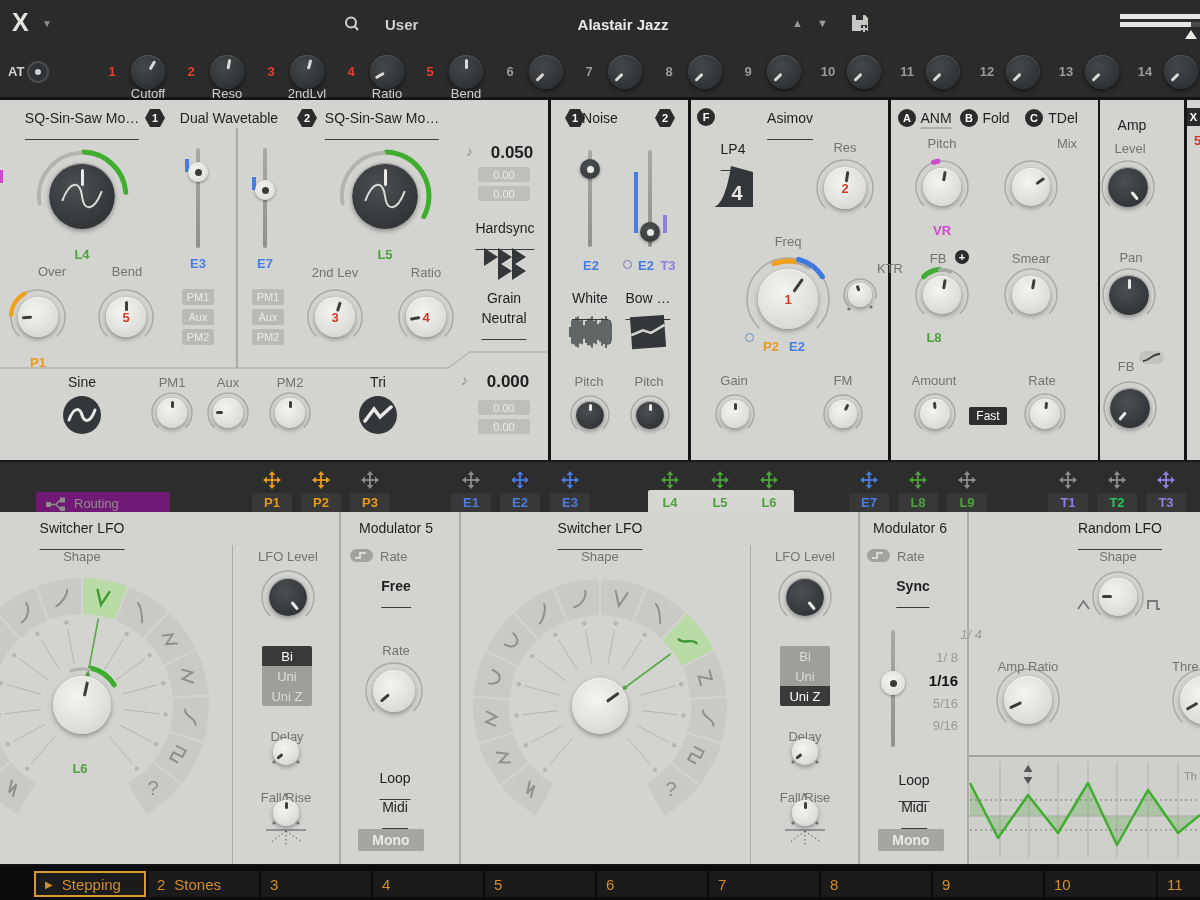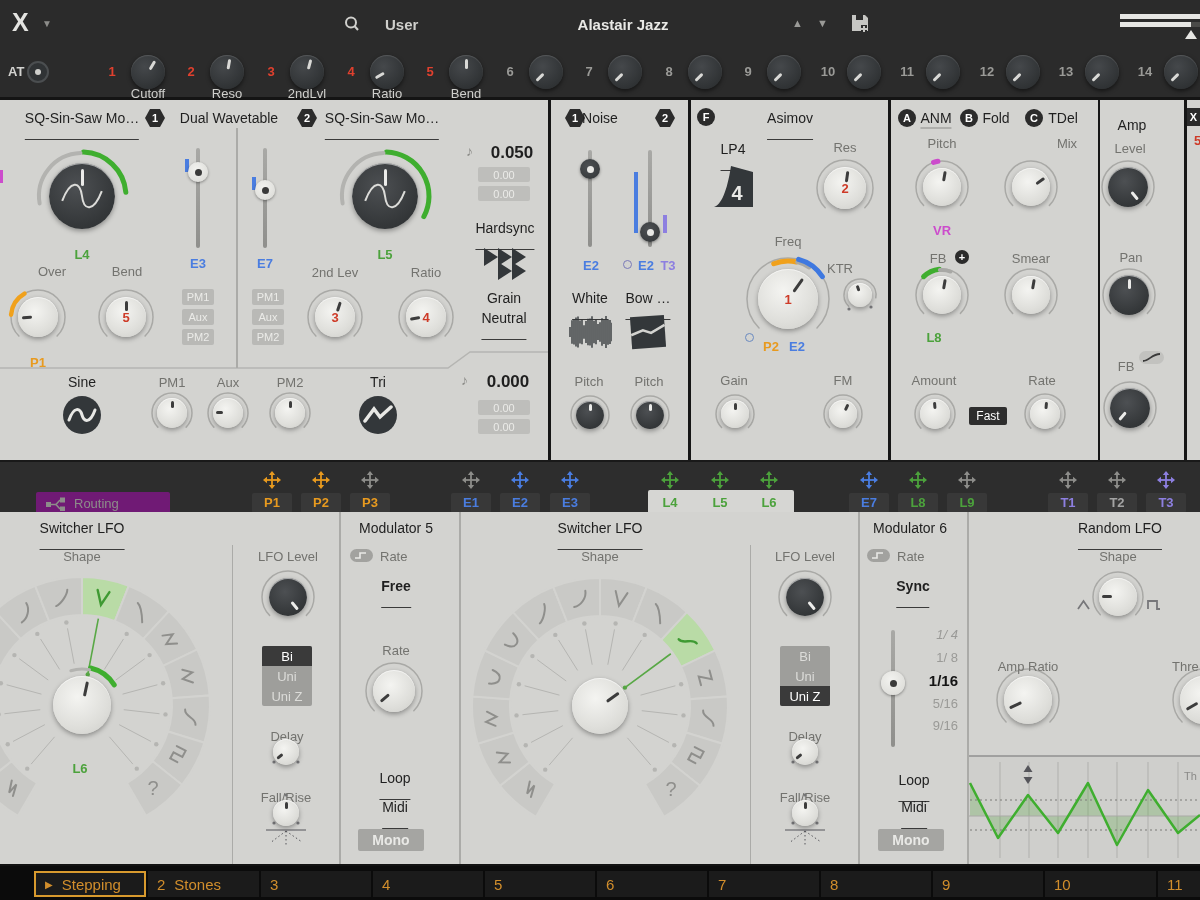--- a/index.html
+++ b/index.html
@@ -326,21 +326,21 @@
     <div class="abs cx ttl ul" style="left:733px;top:41px;">LP4</div>
     <svg class="abs" style="left:711px;top:60px;" width="46" height="50">
       <path d="M3,47 C10,45 16,32 20,6 L42,12 L42,47 Z" fill="#33373a"></path>
       <text x="26" y="40" font-size="20" font-weight="bold" fill="#e9e9e6" text-anchor="middle">4</text>
     </svg>
     <div class="abs cx lbl" style="left:845px;top:40px;">Res</div>
     <div class="abs cx lbl" style="left:788px;top:134px;">Freq</div>
     <div class="abs" style="left:745px;top:233px;width:9px;height:9px;border-radius:50%;border:1.5px solid #6a8ac0;"></div>
     <div class="abs cx tag" style="left:771px;top:239px;color:#e89a1f;">P2</div>
     <div class="abs cx tag" style="left:797px;top:239px;color:#4a7de0;">E2</div>
-    <div class="abs cx lbl" style="left:840px;top:161px;">KTR</div>
+    <div class="abs cx lbl" style="left:890px;top:161px;">KTR</div>
     <div class="abs cx lbl" style="left:734px;top:273px;">Gain</div>
     <div class="abs cx lbl" style="left:843px;top:273px;">FM</div>
 
     <div class="cbadge" style="left:898px;top:9px;width:18px;height:18px;font-size:11px;">A</div>
     <div class="abs cx ttl ul-light" style="left:936px;top:10px;">ANM</div>
     <div class="cbadge" style="left:960px;top:9px;width:18px;height:18px;font-size:11px;">B</div>
     <div class="abs cx ttl" style="left:996px;top:10px;">Fold</div>
     <div class="cbadge" style="left:1025px;top:9px;width:18px;height:18px;font-size:11px;">C</div>
     <div class="abs cx ttl" style="left:1063px;top:10px;">TDel</div>
     <div class="abs cx lbl" style="left:942px;top:36px;">Pitch</div>
@@ -587,21 +587,21 @@
         </svg>
         <div class="rslot-label" style="left: 1048px; top: 31px; width: 40px; height: 20px; line-height: 20px; color: rgb(141, 127, 224); background: rgb(56, 56, 56);">T1</div>
         <svg width="18" height="18" class="rico" style="left: 1108px; top: 9px;">
           <line x1="9" y1="3" x2="9" y2="15" stroke="#8d8d8a" stroke-width="1.8"></line>
           <line x1="3" y1="9" x2="15" y2="9" stroke="#8d8d8a" stroke-width="1.8"></line>
       <path d="M9,0 L5.8,4 H12.2 Z" fill="#8d8d8a"></path>
           <path d="M9,18 L5.8,14 H12.2 Z" fill="#8d8d8a"></path>
           <path d="M0,9 L4,5.8 V12.2 Z" fill="#8d8d8a"></path>
           <path d="M18,9 L14,5.8 V12.2 Z" fill="#8d8d8a"></path>
         </svg>
-        <div class="rslot-label" style="left: 1097px; top: 31px; width: 40px; height: 20px; line-height: 20px; color: #a3a3a3; background: rgb(56, 56, 56);">T2</div>
+        <div class="rslot-label" style="left: 1097px; top: 31px; width: 40px; height: 20px; line-height: 20px; color: #22c55e; background: rgb(56, 56, 56);">T2</div>
         <svg width="18" height="18" class="rico" style="left: 1157px; top: 9px;">
           <line x1="9" y1="3" x2="9" y2="15" stroke="#8d7fe0" stroke-width="1.8"></line>
           <line x1="3" y1="9" x2="15" y2="9" stroke="#8d7fe0" stroke-width="1.8"></line>
       <path d="M9,0 L5.8,4 H12.2 Z" fill="#8d7fe0"></path>
           <path d="M9,18 L5.8,14 H12.2 Z" fill="#8d7fe0"></path>
           <path d="M0,9 L4,5.8 V12.2 Z" fill="#8d7fe0"></path>
           <path d="M18,9 L14,5.8 V12.2 Z" fill="#8d7fe0"></path>
         </svg>
         <div class="rslot-label" style="left: 1146px; top: 31px; width: 40px; height: 20px; line-height: 20px; color: rgb(141, 127, 224); background: rgb(56, 56, 56);">T3</div>
       </div>
@@ -862,21 +862,21 @@
     <div class="abs cx ttl nw" style="left:910px;top:8px;">Modulator 6</div>
     <svg class="abs" style="left:867px;top:37px;" width="24" height="14">
         <rect x="0" y="0" width="23" height="13" rx="6.5" fill="#a2a29f"></rect>
         <polyline points="5,9 10,9 10,4 16,4" fill="none" stroke="#e9e9e6" stroke-width="1.6"></polyline>
       </svg>
     <div class="abs lbl" style="left:897px;top:37px;">Rate</div>
     <div class="abs cx ttl ul" style="left:913px;top:66px;font-weight:bold;">Sync</div>
     <div class="strack" style="left:891px;top:118px;height:117px;"></div>
     <div class="shandle" style="left:881px;top:159px;width:24px;height:24px;"></div>
     <div id="fractions">
-        <div class="fract" style="left: 896px; top: 115px; font-style: italic;">1/ 4</div>
+        <div class="fract" style="left: 920px; top: 115px; font-style: italic;">1/ 4</div>
         <div class="fract" style="left: 896px; top: 138px;">1/ 8</div>
         <div class="fract sel" style="left: 896px; top: 160px;">1/16</div>
         <div class="fract" style="left: 896px; top: 184px;">5/16</div>
         <div class="fract" style="left: 896px; top: 206px;">9/16</div>
       </div>
     <div class="abs cx ttl ul" style="left:914px;top:260px;">Loop</div>
     <div class="abs cx ttl ul" style="left:914px;top:287px;">Midi</div>
     <div class="monobtn" style="left:878px;top:317px;width:66px;height:22px;">Mono</div>
 
     <div class="abs cx ttl ul nw" style="left:1120px;top:8px;">Random LFO</div>

